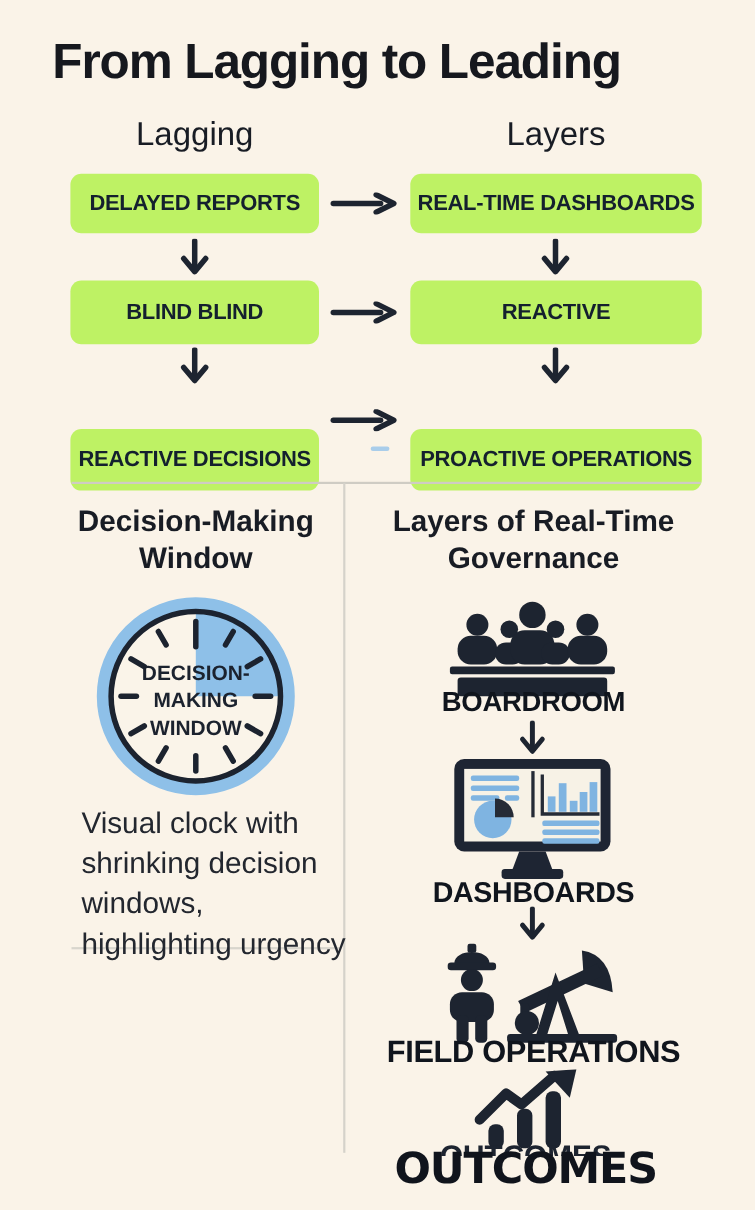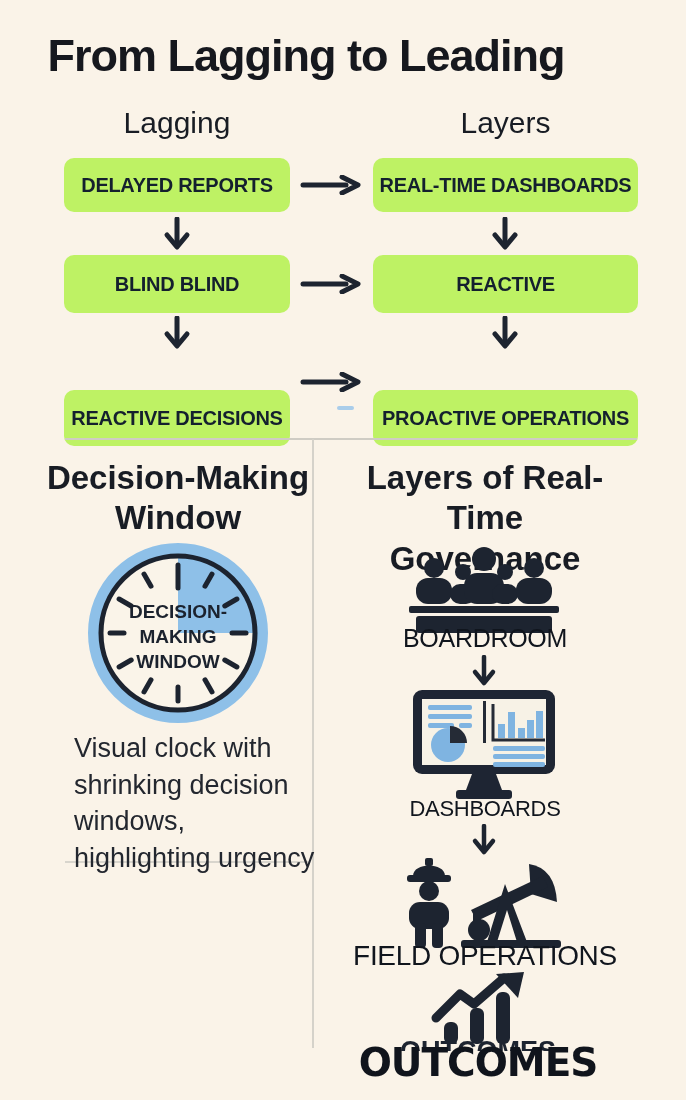--- a/index.html
+++ b/index.html
@@ -15,27 +15,27 @@
        justify-content:center;text-align:center;font-weight:800;font-size:20px;
        letter-spacing:-0.3px;color:#14202e;}
   .box.l{left:64px;width:226px;}
   .box.r{left:373px;width:265px;}
   .row1{top:158px;height:54px;}
   .row2{top:255px;height:58px;}
   .row3{top:354px;height:56px;margin-top:36px;}
   .divider-h{left:65px;top:438px;width:572px;height:2px;background:#cfccc4;}
   .divider-v{left:312px;top:439px;width:2px;height:609px;background:#d5d2ca;}
   .card-bottom{left:65px;top:861px;width:245px;height:2px;background:#d8d5cd;}
-  .section-heading{font-size:33px;font-weight:800;text-align:center;
+  .section-heading{font-size:27px;font-weight:800;text-align:center;
                    line-height:1.22;color:#181c24;white-space:pre-line;}
   .dm-heading{left:40px;top:458px;width:276px;}
   .gov-heading{left:335px;top:458px;width:300px;}
   .caption{left:74px;top:730px;width:250px;font-size:27px;font-weight:400;
            line-height:1.36;color:#23272f;}
-  .layer-label{left:340px;width:290px;text-align:center;font-weight:400;
+  .layer-label{left:340px;width:290px;text-align:center;font-weight:700;
                font-size:25px;color:#10151d;letter-spacing:-0.3px;}
   .ghost-wrap{left:333px;top:1036px;width:290px;height:15px;overflow:hidden;
               text-align:center;font-weight:800;font-size:27px;color:#1d2430;}
   .outcomes-big{left:333px;top:1040px;width:290px;text-align:center;
                 font-weight:800;font-size:39px;letter-spacing:-1px;color:#10141c;
                 font-family:"DejaVu Sans","Liberation Sans",sans-serif;}
   .artifact-dash{left:337px;top:406px;width:17px;height:4px;background:#a9cdea;border-radius:2px;}
   svg{display:block;}
 </style>
 </head>
@@ -164,21 +164,21 @@
     <rect x="109" y="40" width="7" height="10"></rect>
     <rect x="118" y="32" width="7" height="18"></rect>
     <rect x="127" y="23" width="7" height="27"></rect>
     <rect x="84" y="58" width="52" height="5" rx="2"></rect>
     <rect x="84" y="66" width="52" height="5" rx="2"></rect>
     <rect x="84" y="74" width="52" height="5" rx="2"></rect>
   </g>
   <path d="M63,86 L87,86 L93,102 L57,102 Z" fill="#1e2533"></path>
   <rect x="47" y="102" width="56" height="9" rx="3" fill="#1e2533"></rect>
 </svg>
-<div class="abs layer-label" style="top:796px;font-size:22px;">DASHBOARDS</div>
+<div class="abs layer-label" style="top:796px;font-size:26px;">DASHBOARDS</div>
 
 <svg class="abs" style="left:471px;top:824px;" width="26" height="32">
   <line x1="13" y1="2" x2="13" y2="24" stroke="#1d2430" stroke-width="4.5" stroke-linecap="round"></line>
   <polyline points="4,17 13,28 22,17" fill="none" stroke="#1d2430" stroke-width="4.5" stroke-linecap="round" stroke-linejoin="round"></polyline>
 </svg>
 
 <svg class="abs" style="left:395px;top:850px;" width="170" height="100" viewBox="0 0 170 100" fill="#1d2430">
 
   <rect x="30" y="8" width="8" height="8" rx="2"></rect>
   <path d="M18,26 C18,12 50,12 50,26 Z"></path>

